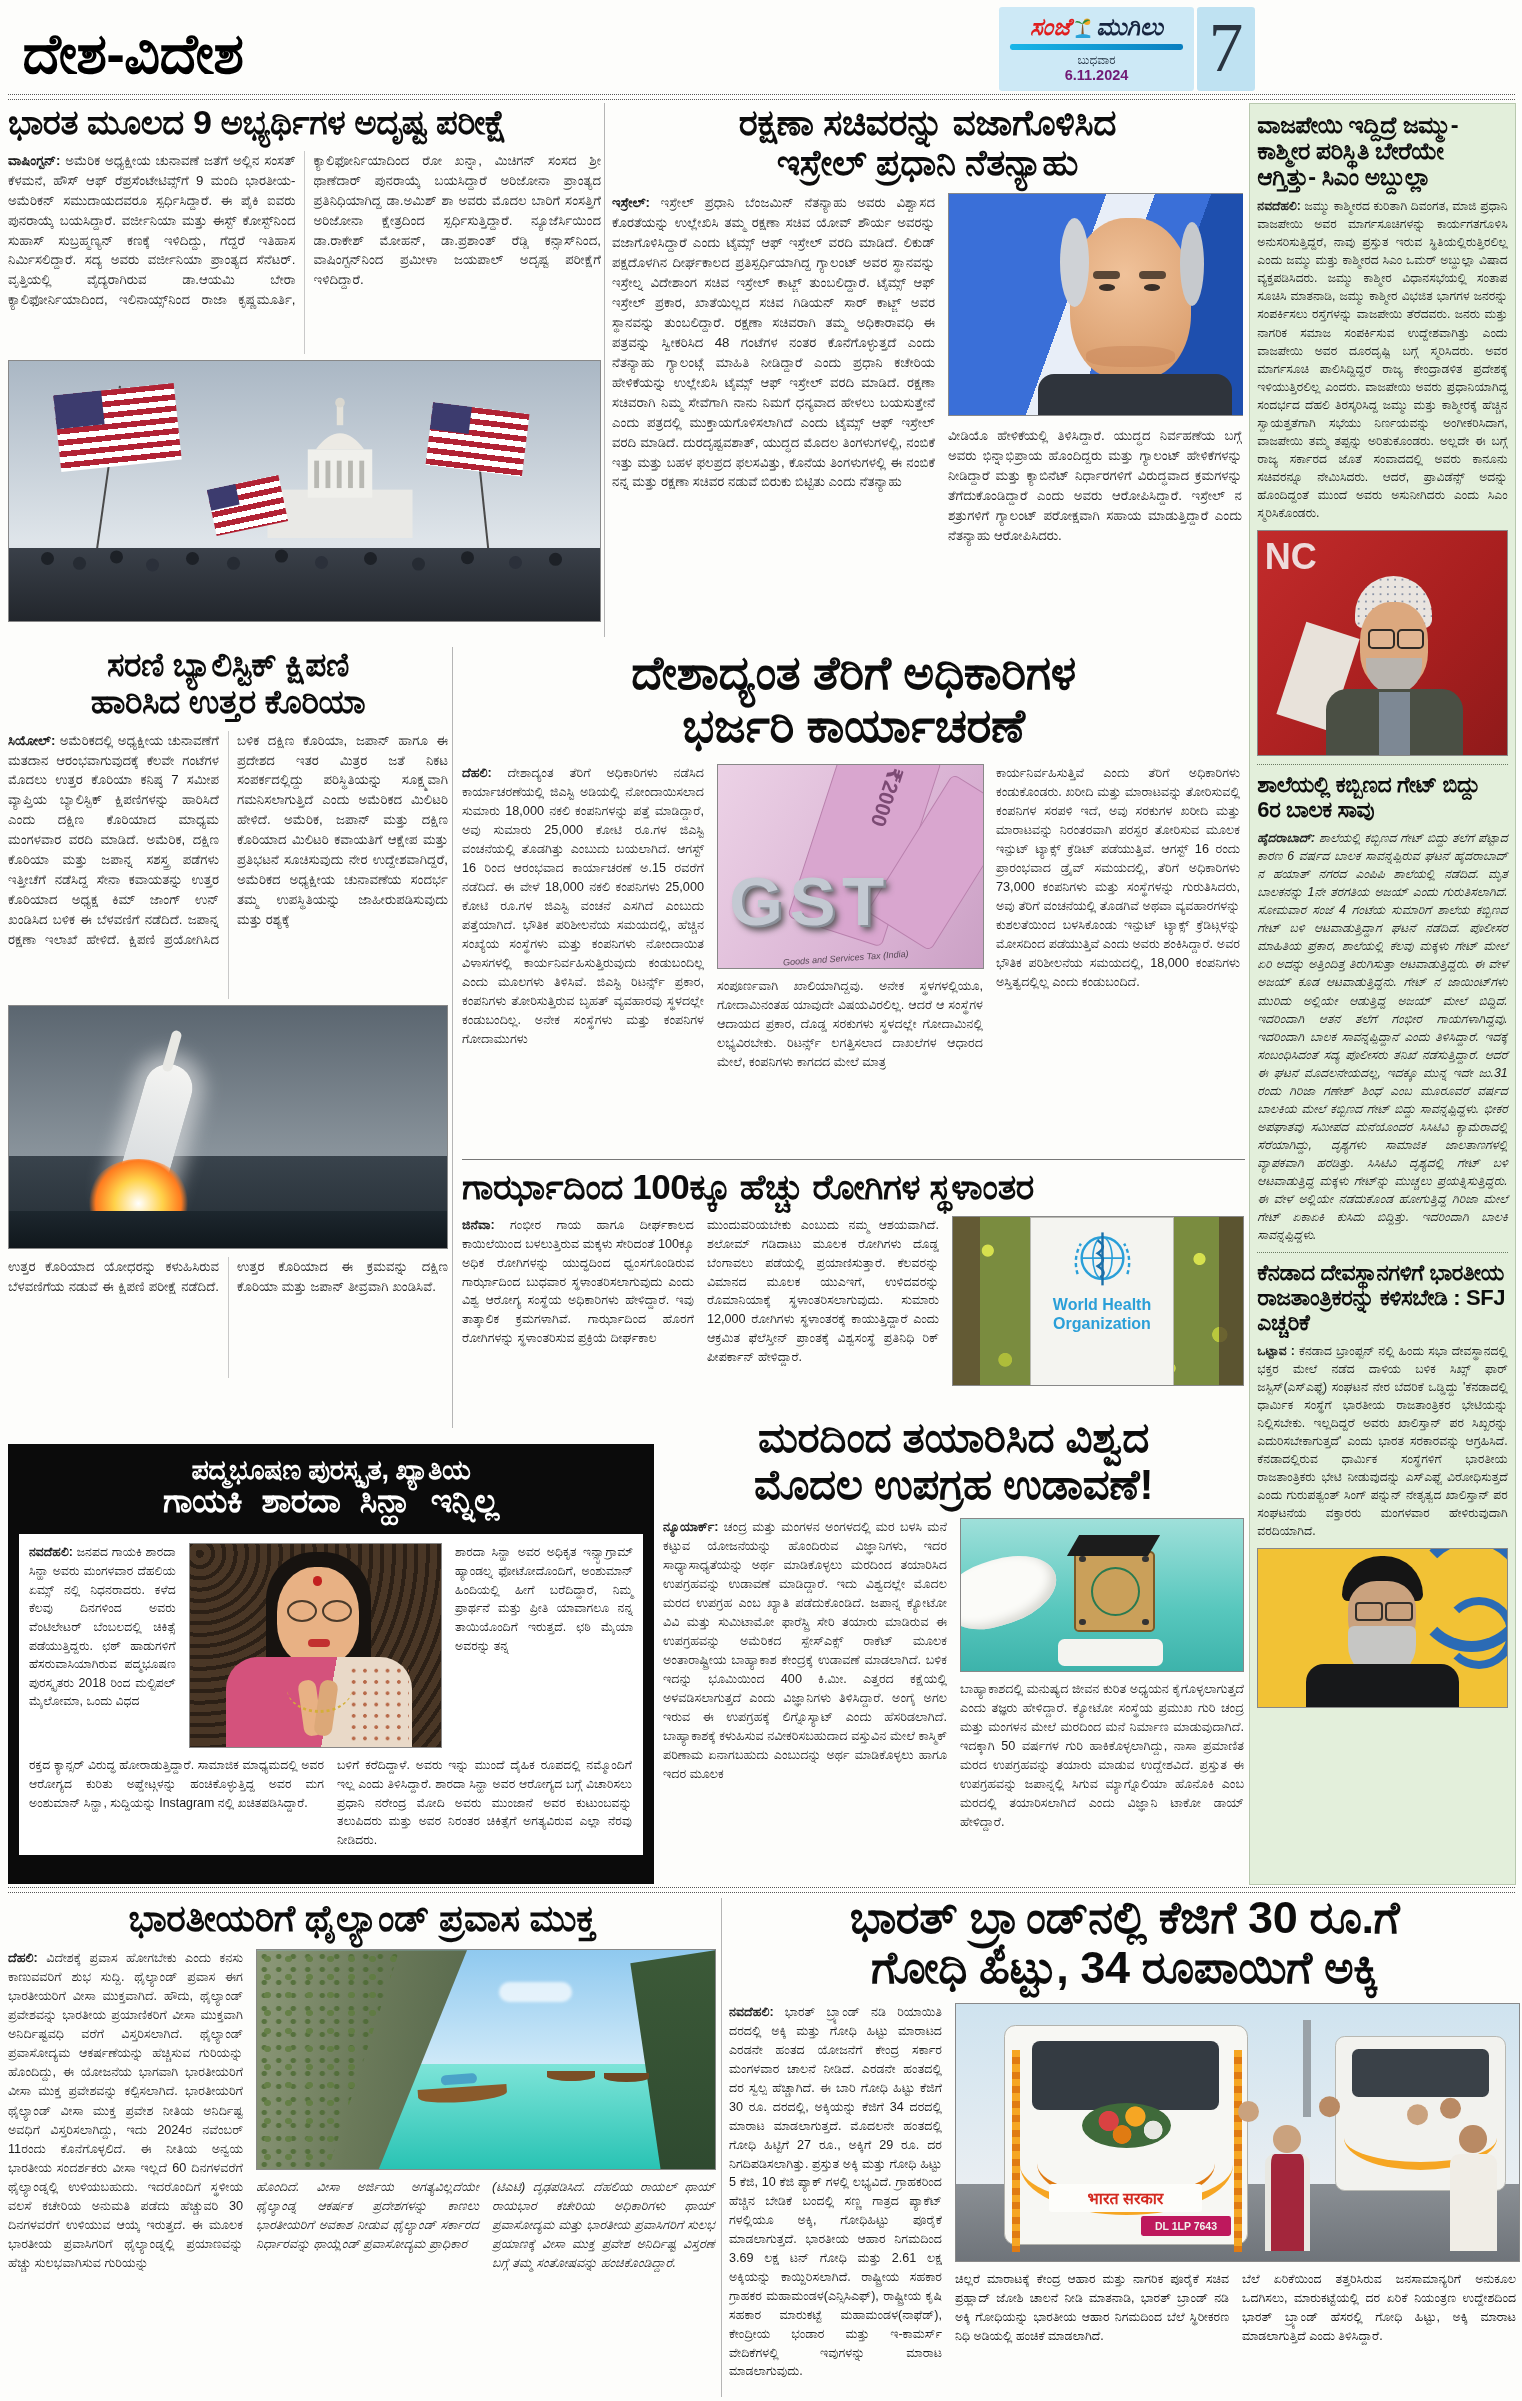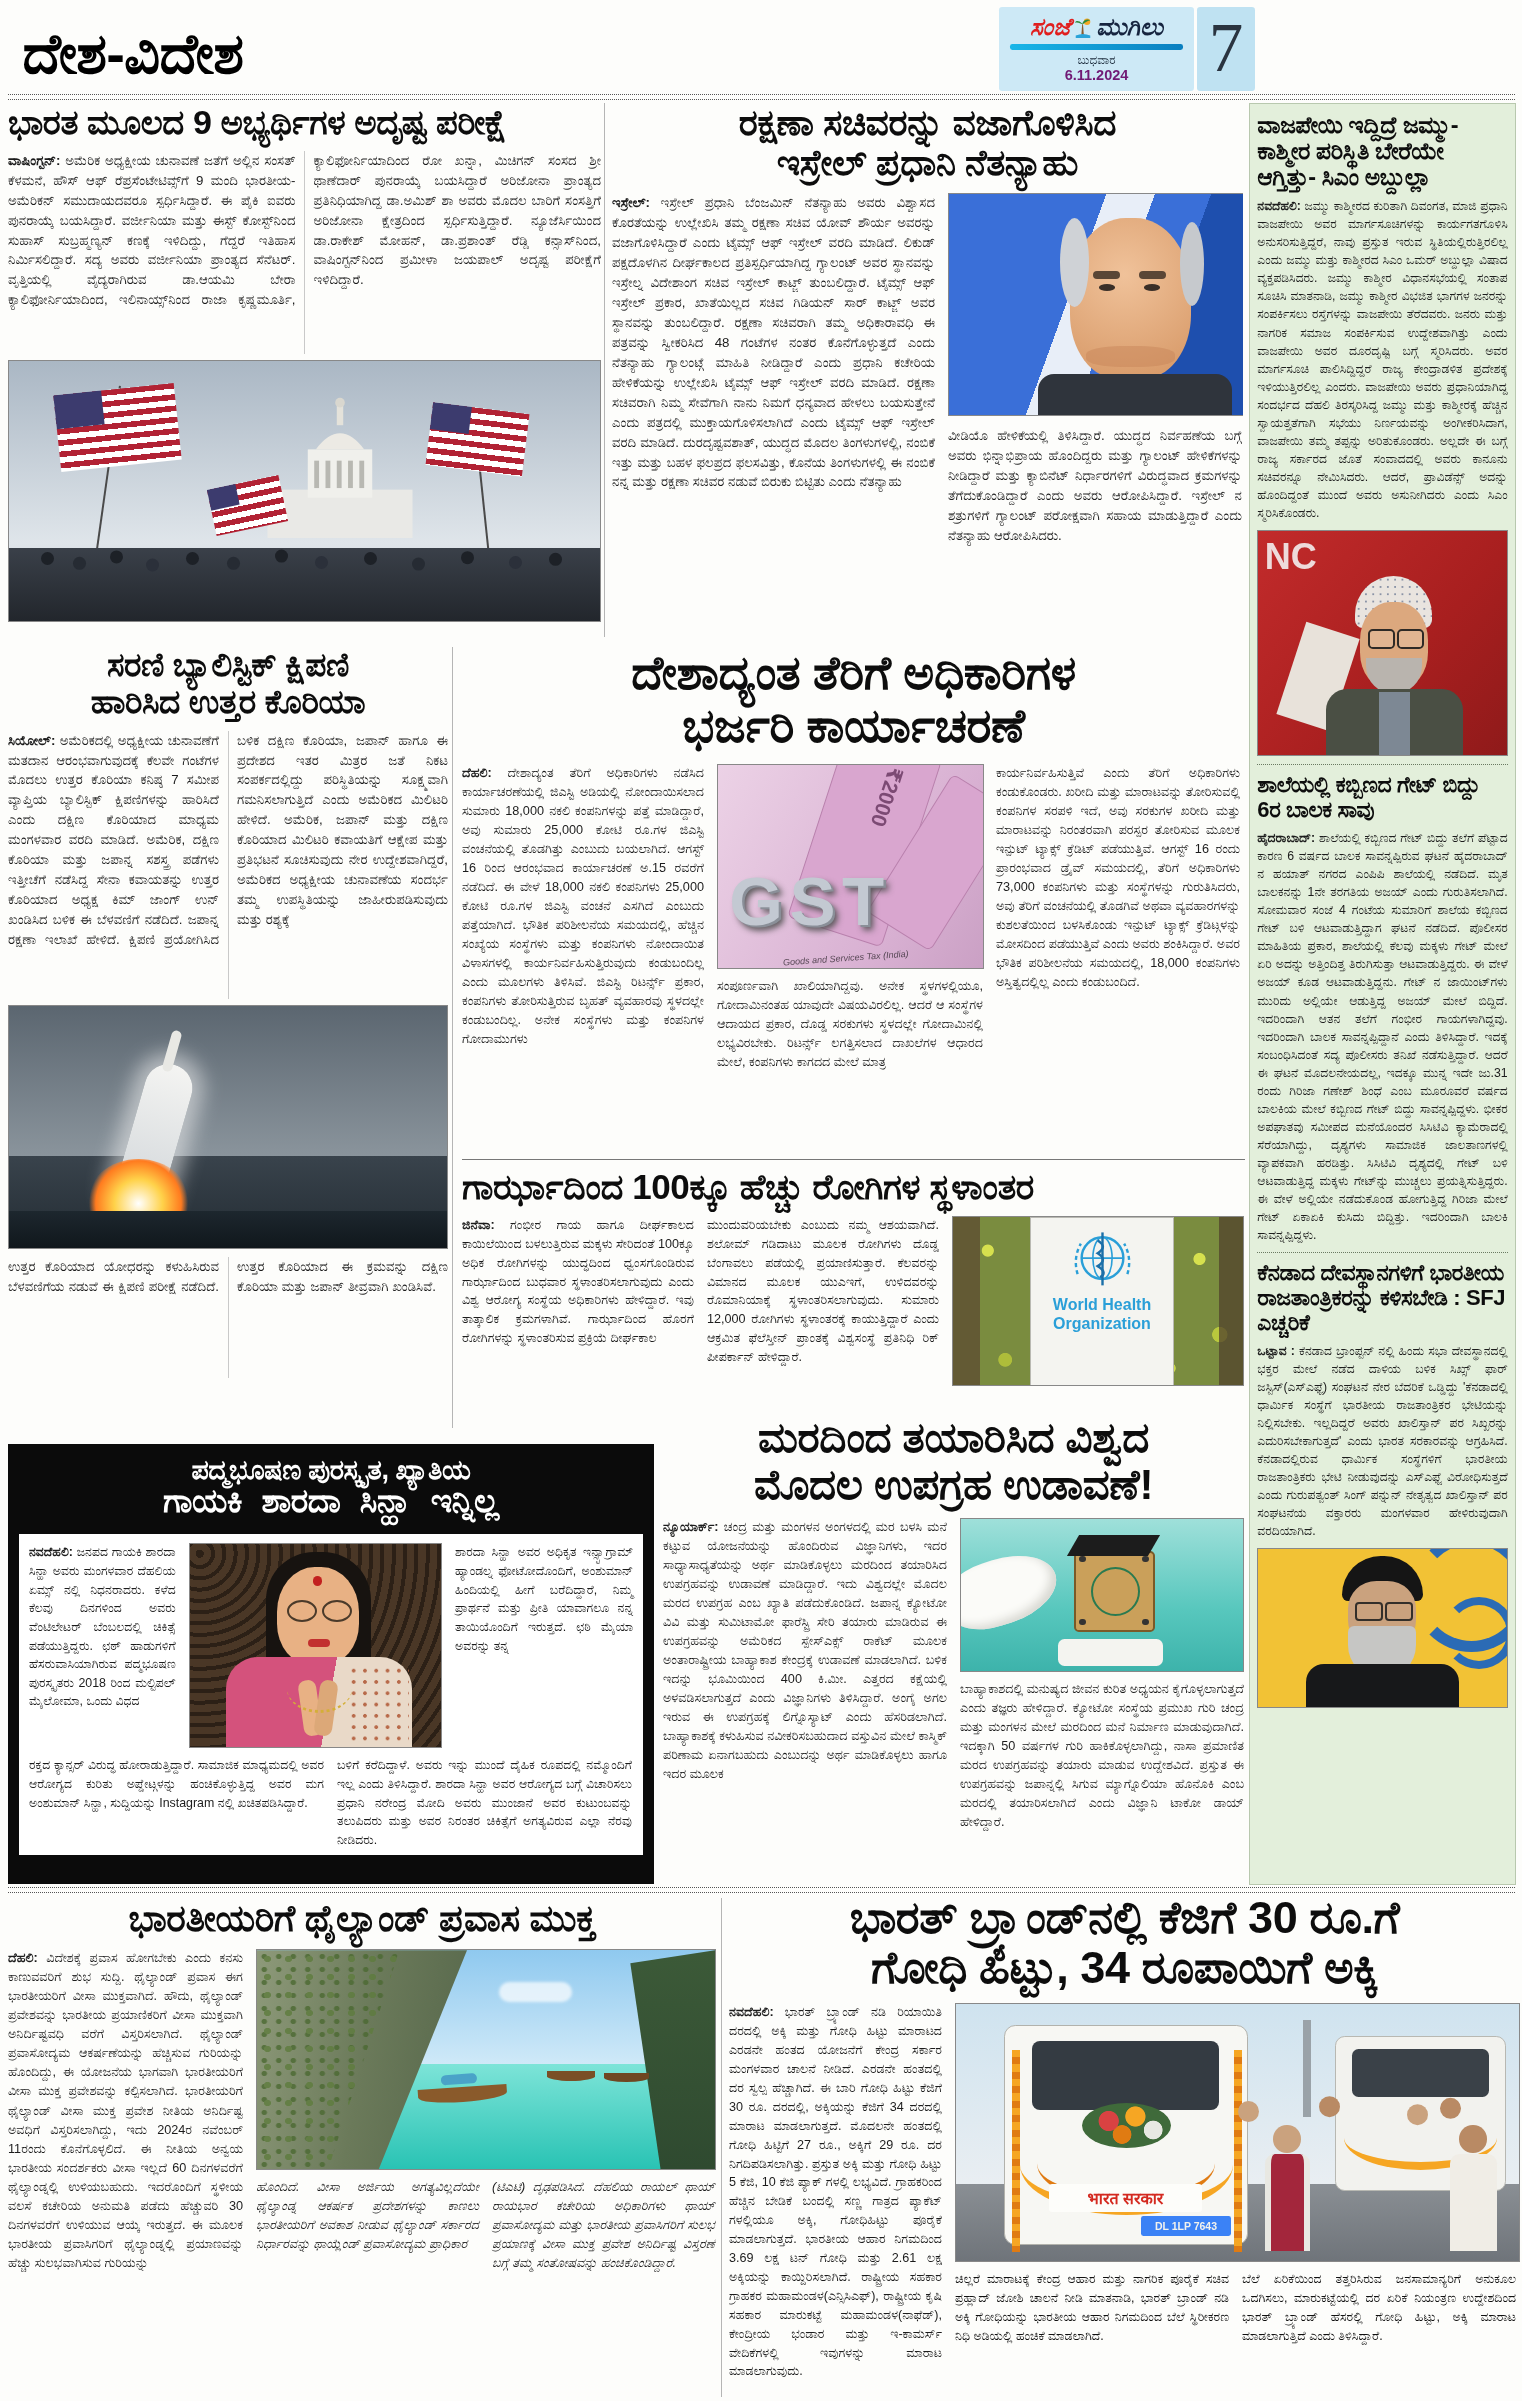--- a/index.html
+++ b/index.html
@@ -162,21 +162,21 @@
       <div class="abs" style="left:110px;top:98px;width:22.6px;height:16px;border:2.4px solid #2e2a26;border-radius:4.8px;background:rgba(255,255,255,.15);"></div>
       <div class="abs" style="left:139px;top:98px;width:22.6px;height:16px;border:2.4px solid #2e2a26;border-radius:4.8px;background:rgba(255,255,255,.15);"></div>
       <div class="abs" style="left:108px;top:127px;width:56px;height:36px;border-radius:0 0 32px 32px;background:#b9b4ae;"></div>
       <div class="abs" style="left:68px;top:158px;width:137px;height:66px;border-radius:21px 21px 0 0;background:#4a4f44;"></div>
       <div class="abs" style="left:121px;top:161px;width:31px;height:63px;background:#7d8894;"></div>
     </div>
   </div>
   <div class="gc-sep"></div>
   <div>
     <div class="hl" style="font-size:22px;">ಶಾಲೆಯಲ್ಲಿ ಕಬ್ಬಿಣದ ಗೇಟ್ ಬಿದ್ದು 6ರ ಬಾಲಕ ಸಾವು</div>
-    <div class="bodytxt" style="margin-top:6.5px;">
+    <div class="bodytxt" style="margin-top:6.5px;font-style:italic;">
       <b class="dateline">ಹೈದರಾಬಾದ್:</b>
       <span>ಶಾಲೆಯಲ್ಲಿ ಕಬ್ಬಿಣದ ಗೇಟ್ ಬಿದ್ದು ತಲೆಗೆ ಪೆಟ್ಟಾದ ಕಾರಣ 6 ವರ್ಷದ ಬಾಲಕ ಸಾವನ್ನಪ್ಪಿರುವ ಘಟನೆ ಹೈದರಾಬಾದ್ ನ ಹಯಾತ್ ನಗರದ ಎಂಪಿಪಿ ಶಾಲೆಯಲ್ಲಿ ನಡೆದಿದೆ. ಮೃತ ಬಾಲಕನನ್ನು 1ನೇ ತರಗತಿಯ ಅಜಯ್ ಎಂದು ಗುರುತಿಸಲಾಗಿದೆ. ಸೋಮವಾರ ಸಂಜೆ 4 ಗಂಟೆಯ ಸುಮಾರಿಗೆ ಶಾಲೆಯ ಕಬ್ಬಿಣದ ಗೇಟ್ ಬಳಿ ಆಟವಾಡುತ್ತಿದ್ದಾಗ ಘಟನೆ ನಡೆದಿದೆ. ಪೊಲೀಸರ ಮಾಹಿತಿಯ ಪ್ರಕಾರ, ಶಾಲೆಯಲ್ಲಿ ಕೆಲವು ಮಕ್ಕಳು ಗೇಟ್ ಮೇಲೆ ಏರಿ ಅದನ್ನು ಅತ್ತಿಂದಿತ್ತ ತಿರುಗಿಸುತ್ತಾ ಆಟವಾಡುತ್ತಿದ್ದರು. ಈ ವೇಳೆ ಅಜಯ್ ಕೂಡ ಆಟವಾಡುತ್ತಿದ್ದನು. ಗೇಟ್ ನ ಜಾಯಿಂಟ್‌ಗಳು ಮುರಿದು ಅಲ್ಲಿಯೇ ಆಡುತ್ತಿದ್ದ ಅಜಯ್ ಮೇಲೆ ಬಿದ್ದಿದೆ. ಇದರಿಂದಾಗಿ ಆತನ ತಲೆಗೆ ಗಂಭೀರ ಗಾಯಗಳಾಗಿದ್ದವು. ಇದರಿಂದಾಗಿ ಬಾಲಕ ಸಾವನ್ನಪ್ಪಿದ್ದಾನೆ ಎಂದು ತಿಳಿಸಿದ್ದಾರೆ. ಇದಕ್ಕೆ ಸಂಬಂಧಿಸಿದಂತೆ ಸದ್ಯ ಪೊಲೀಸರು ತನಿಖೆ ನಡೆಸುತ್ತಿದ್ದಾರೆ. ಆದರೆ ಈ ಘಟನೆ ಮೊದಲನೇಯದಲ್ಲ, ಇದಕ್ಕೂ ಮುನ್ನ ಇದೇ ಜು.31 ರಂದು ಗಿರಿಜಾ ಗಣೇಶ್ ಶಿಂಧೆ ಎಂಬ ಮೂರೂವರೆ ವರ್ಷದ ಬಾಲಕಿಯ ಮೇಲೆ ಕಬ್ಬಿಣದ ಗೇಟ್ ಬಿದ್ದು ಸಾವನ್ನಪ್ಪಿದ್ದಳು. ಭೀಕರ ಅಪಘಾತವು ಸಮೀಪದ ಮನೆಯೊಂದರ ಸಿಸಿಟಿವಿ ಕ್ಯಾಮೆರಾದಲ್ಲಿ ಸೆರೆಯಾಗಿದ್ದು, ದೃಶ್ಯಗಳು ಸಾಮಾಜಿಕ ಜಾಲತಾಣಗಳಲ್ಲಿ ವ್ಯಾಪಕವಾಗಿ ಹರಡಿತ್ತು. ಸಿಸಿಟಿವಿ ದೃಶ್ಯದಲ್ಲಿ ಗೇಟ್ ಬಳಿ ಆಟವಾಡುತ್ತಿದ್ದ ಮಕ್ಕಳು ಗೇಟ್‌ನ್ನು ಮುಚ್ಚಲು ಪ್ರಯತ್ನಿಸುತ್ತಿದ್ದರು. ಈ ವೇಳೆ ಅಲ್ಲಿಯೇ ನಡೆದುಕೊಂಡ ಹೋಗುತ್ತಿದ್ದ ಗಿರಿಜಾ ಮೇಲೆ ಗೇಟ್ ಏಕಾಏಕಿ ಕುಸಿದು ಬಿದ್ದಿತ್ತು. ಇದರಿಂದಾಗಿ ಬಾಲಕಿ ಸಾವನ್ನಪ್ಪಿದ್ದಳು.</span>
     </div>
   </div>
   <div class="gc-sep"></div>
   <div>
     <div class="hl" style="font-size:22px;">ಕೆನಡಾದ ದೇವಸ್ಥಾನಗಳಿಗೆ ಭಾರತೀಯ ರಾಜತಾಂತ್ರಿಕರನ್ನು ಕಳಿಸಬೇಡಿ : SFJ ಎಚ್ಚರಿಕೆ</div>
     <div class="bodytxt" style="margin-top:6.5px;">
       <b class="dateline">ಒಟ್ಟಾವ :</b>
       <span>ಕೆನಡಾದ ಬ್ರಾಂಪ್ಟನ್ ನಲ್ಲಿ ಹಿಂದು ಸಭಾ ದೇವಸ್ಥಾನದಲ್ಲಿ ಭಕ್ತರ ಮೇಲೆ ನಡೆದ ದಾಳಿಯ ಬಳಿಕ ಸಿಖ್ಸ್ ಫಾರ್ ಜಸ್ಟಿಸ್(ಎಸ್ಎಫ್ಜೆ) ಸಂಘಟನೆ ನೇರ ಬೆದರಿಕೆ ಒಡ್ಡಿದ್ದು 'ಕೆನಡಾದಲ್ಲಿ ಧಾರ್ಮಿಕ ಸಂಸ್ಥೆಗೆ ಭಾರತೀಯ ರಾಜತಾಂತ್ರಿಕರ ಭೇಟಿಯನ್ನು ನಿಲ್ಲಿಸಬೇಕು. ಇಲ್ಲದಿದ್ದರೆ ಅವರು ಖಾಲಿಸ್ತಾನ್ ಪರ ಸಿಖ್ಖರನ್ನು ಎದುರಿಸಬೇಕಾಗುತ್ತದೆ' ಎಂದು ಭಾರತ ಸರಕಾರವನ್ನು ಆಗ್ರಹಿಸಿದೆ. ಕೆನಡಾದಲ್ಲಿರುವ ಧಾರ್ಮಿಕ ಸಂಸ್ಥೆಗಳಿಗೆ ಭಾರತೀಯ ರಾಜತಾಂತ್ರಿಕರು ಭೇಟಿ ನೀಡುವುದನ್ನು ಎಸ್ಎಫ್ಜೆ ವಿರೋಧಿಸುತ್ತದೆ ಎಂದು ಗುರುಪತ್ವಂತ್ ಸಿಂಗ್ ಪನ್ನುನ್ ನೇತೃತ್ವದ ಖಾಲಿಸ್ತಾನ್ ಪರ ಸಂಘಟನೆಯ ವಕ್ತಾರರು ಮಂಗಳವಾರ ಹೇಳಿರುವುದಾಗಿ ವರದಿಯಾಗಿದೆ.</span>
@@ -380,21 +380,21 @@
           <div class="abs" style="left:16px;top:11.3px;width:137px;height:48px;border-radius:6.5px;background:#3a4148;"></div>
           <div class="abs" style="left:8px;top:69px;width:153px;height:56px;border:0;border-bottom:8px solid #f6a623;border-radius:50%;"></div>
         </div>
 
         <div class="abs" style="left:48px;top:21px;width:242px;height:218px;border-radius:11.3px;background:#f7f7f3;border:1.6px solid #b2b2ac;">
           <div class="abs" style="left:27.4px;top:14.5px;width:187px;height:69px;border-radius:8px;background:#343b42;"></div>
           <div class="abs" style="left:14.5px;top:89px;width:213px;height:89px;border:0;border-bottom:11.3px solid #f6a623;border-radius:50%;"></div>
           <div class="abs" style="left:32px;top:97px;width:178px;height:73px;border:0;border-bottom:8px solid #e07b12;border-radius:50%;"></div>
           <div class="abs" style="left:77px;top:77px;width:89px;height:45px;border-radius:50%;background:radial-gradient(circle at 30% 40%,#d94242 9.7px,transparent 10.5px),radial-gradient(circle at 60% 30%,#f6a623 9.7px,transparent 10.5px),radial-gradient(circle at 80% 60%,#e8e8e2 9px,transparent 9.7px),radial-gradient(circle at 45% 70%,#e07b12 9px,transparent 9.7px);background-color:#3f6a3a;"></div>
           <div class="abs" style="left:44px;top:158px;width:153px;height:27.4px;background:#fdfdfa;border-radius:3.2px;display:flex;align-items:center;justify-content:center;font-weight:800;font-size:16px;color:#d42a20;">भारत सरकार</div>
-          <div class="abs" style="left:136px;top:190px;width:90px;height:19.4px;background:#3b82f6;color:#f2f2ee;font-size:10.5px;font-weight:700;display:flex;align-items:center;justify-content:center;border-radius:2.4px;">DL 1LP 7643</div>
+          <div class="abs" style="left:136px;top:190px;width:90px;height:19.4px;background:#be185d;color:#f2f2ee;font-size:10.5px;font-weight:700;display:flex;align-items:center;justify-content:center;border-radius:2.4px;">DL 1LP 7643</div>
           <div class="abs" style="left:6.5px;top:24px;width:8px;height:202px;background:repeating-linear-gradient(180deg,#f6a623 0 7.3px,#e07b12 7.3px 14.5px);"></div>
           <div class="abs" style="left:229px;top:24px;width:8px;height:202px;background:repeating-linear-gradient(180deg,#f6a623 0 7.3px,#e07b12 7.3px 14.5px);"></div>
         </div>
 
         <div class="abs" style="left:307px;top:121px;width:48px;height:136px;">
           <div style="width:27.4px;height:27.4px;border-radius:50%;background:#caa27e;margin:0 auto;"></div>
           <div style="width:45px;height:97px;border-radius:9.7px 9.7px 0 0;background:#a3263c;margin:1.6px auto 0;border-left:6.5px solid #e8e8e2;border-right:6.5px solid #e8e8e2;box-sizing:border-box;"></div>
         </div>
         <div class="abs" style="left:492px;top:121px;width:50px;height:136px;">
           <div style="width:27.4px;height:27.4px;border-radius:50%;background:#b98a64;margin:0 auto;"></div>

